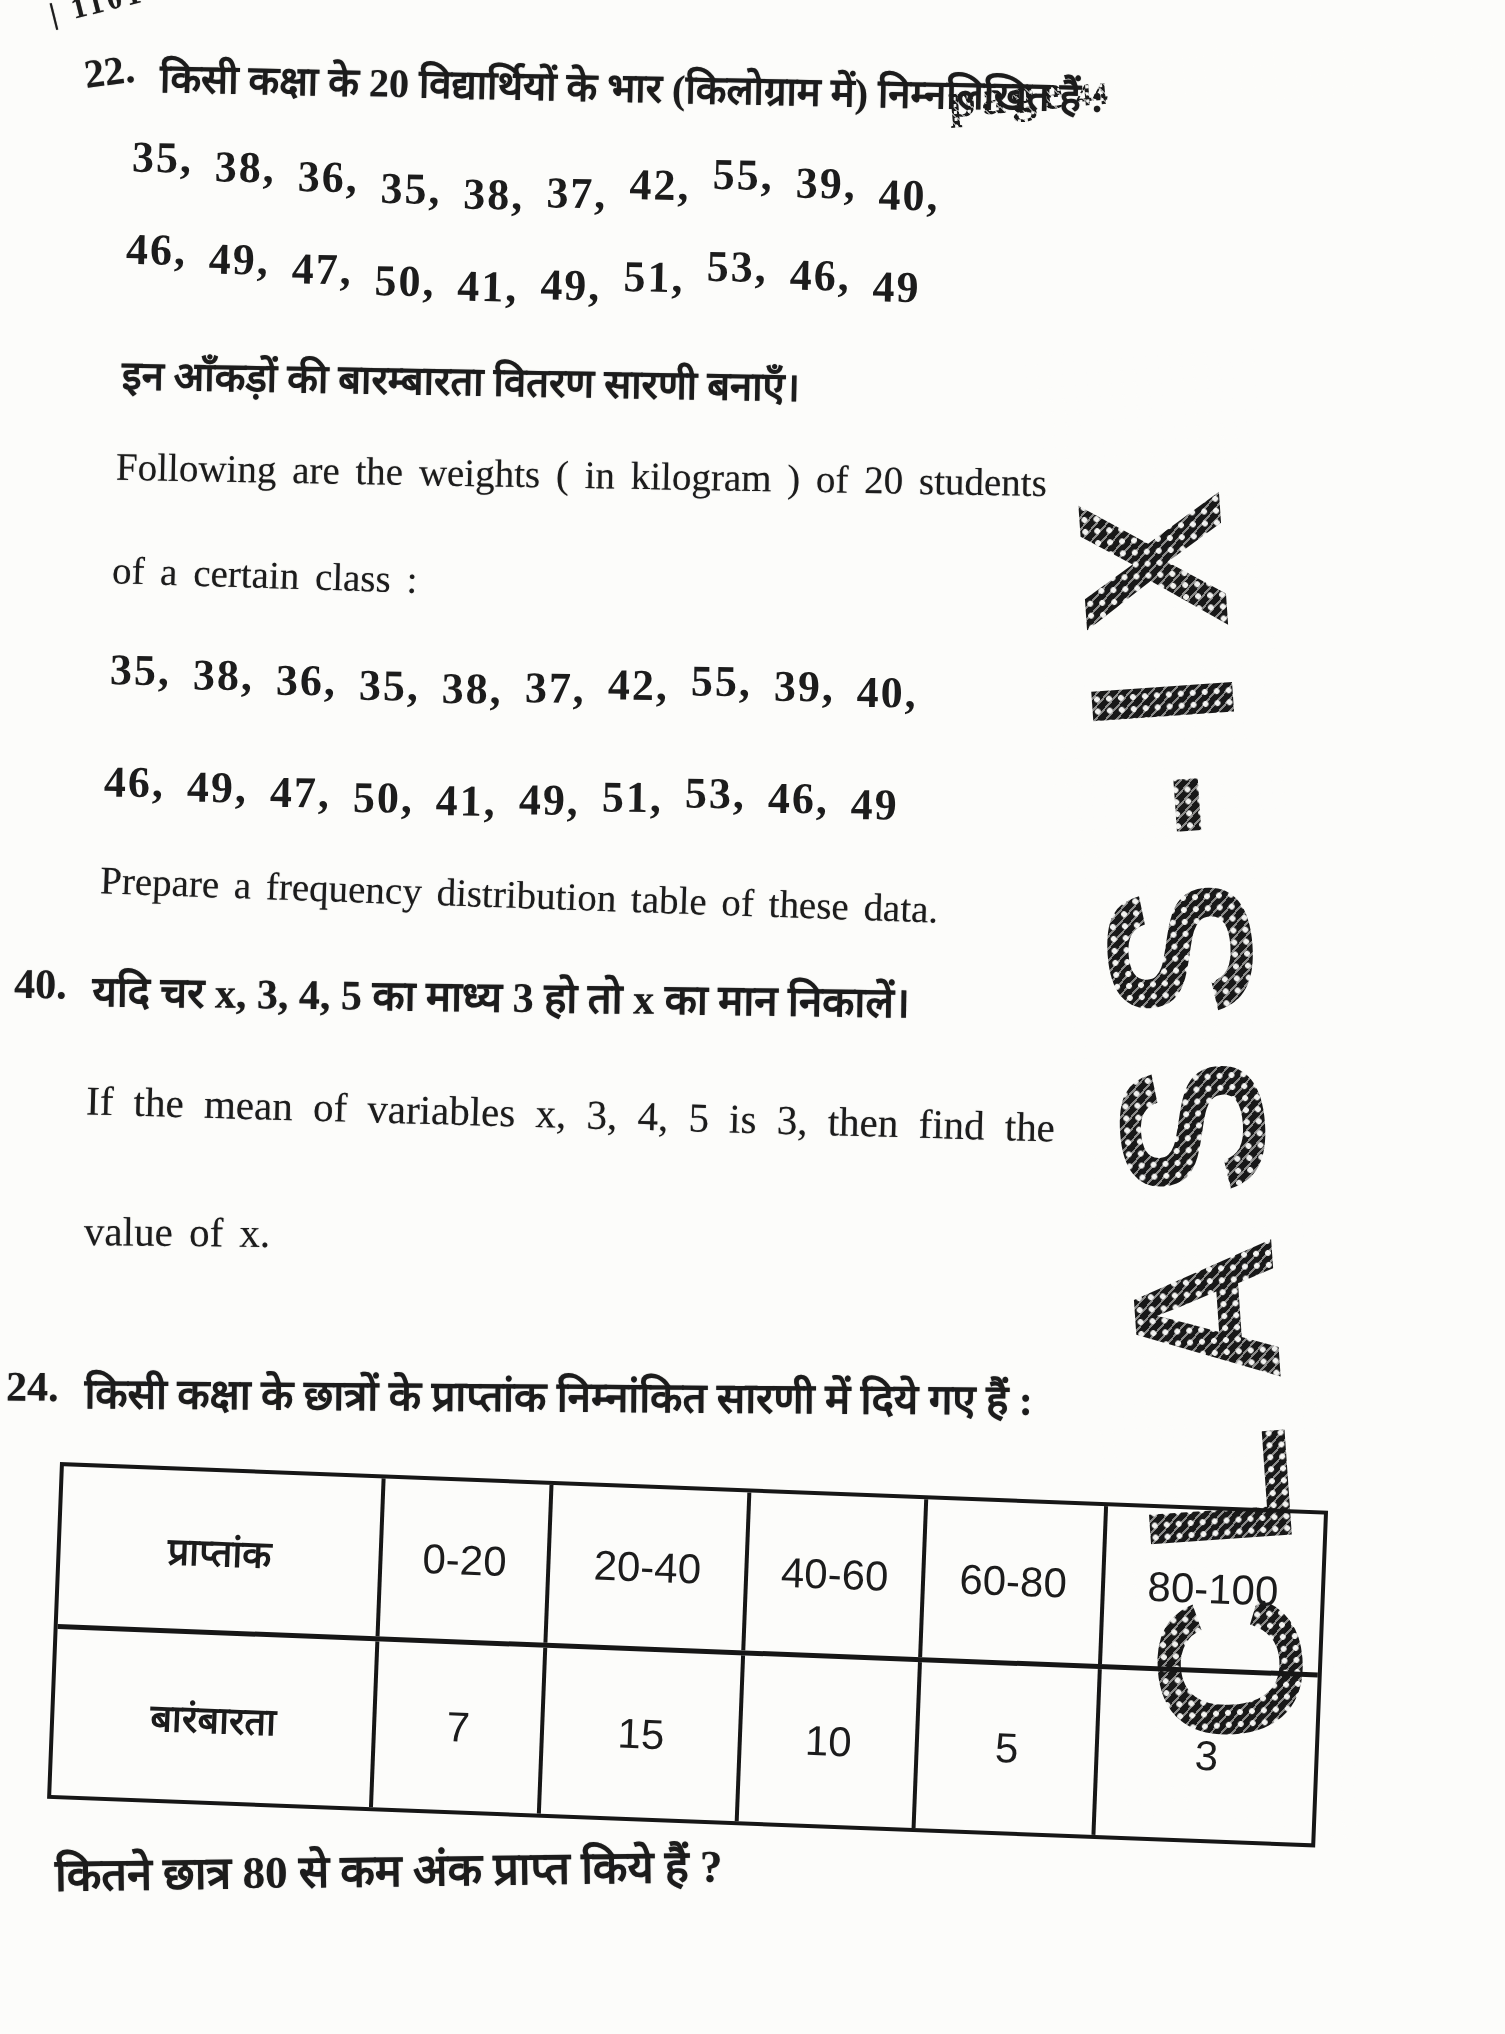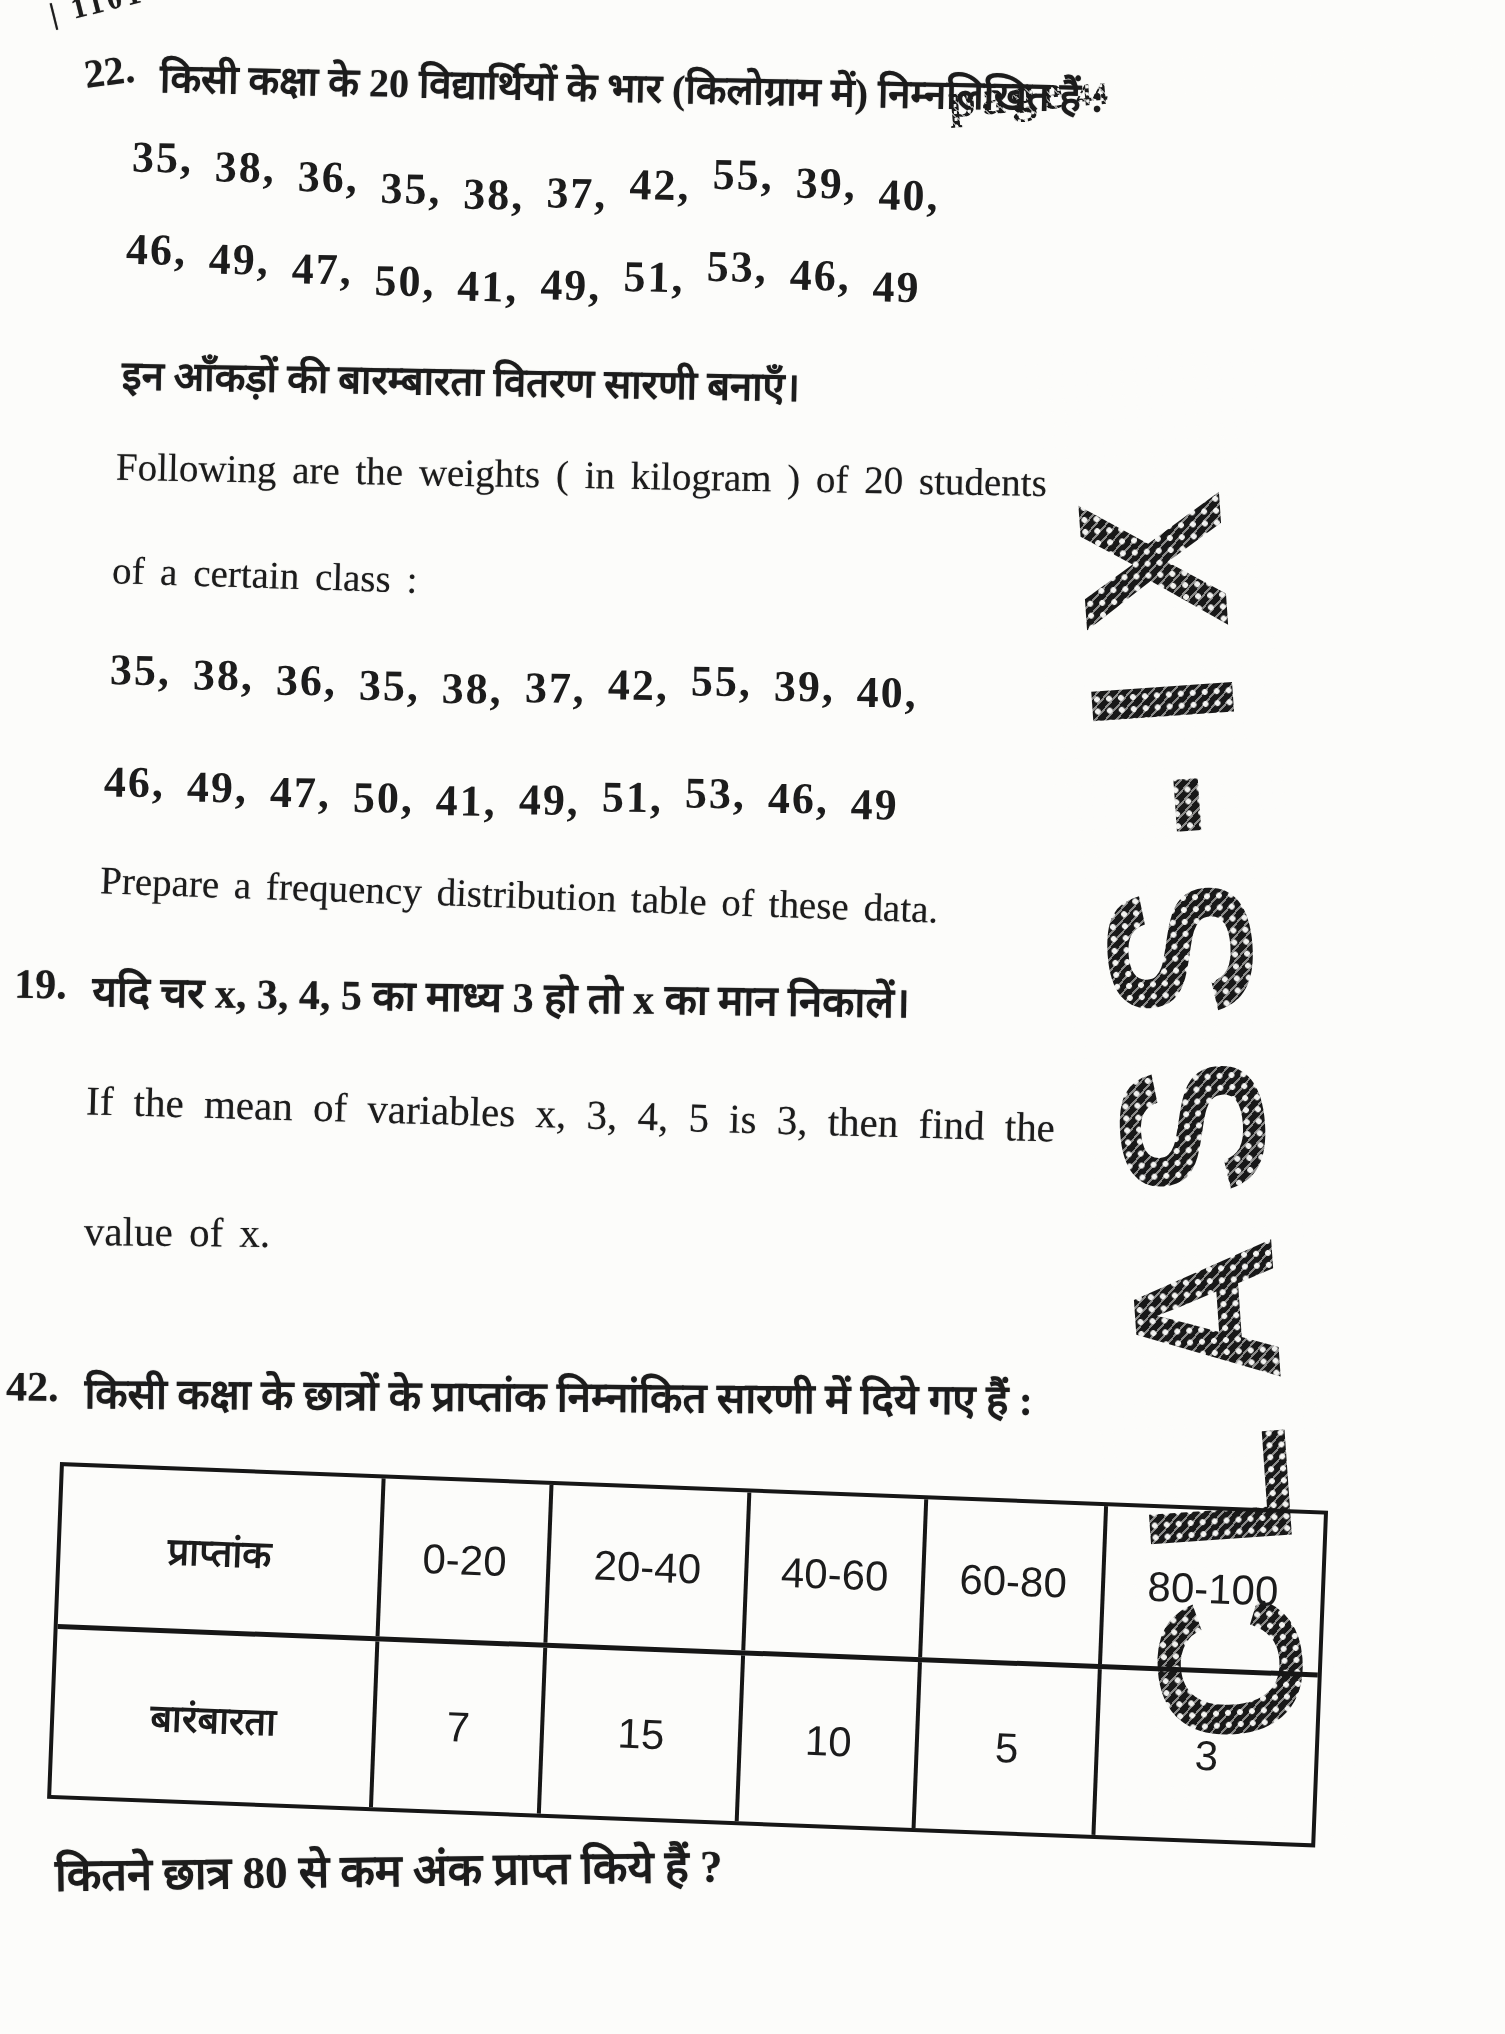--- a/index.html
+++ b/index.html
@@ -179,28 +179,28 @@
       <span>49,</span>
       <span>51,</span>
       <span>53,</span>
       <span>46,</span>
       <span>49</span>
     </div>
 
   <div class="abs eng prep line-text">Prepare a frequency distribution table of these data.</div>
 
   <div class="abs qline q23-line">
-    <span class="qnum line-text">19.</span>
+    <span class="qnum line-text">40.</span>
     <span class="hindi line-text">यदि चर x, 3, 4, 5 का माध्य 3 हो तो x का मान निकालें।</span>
   </div>
   <div class="abs eng q23-eng line-text">If the mean of variables x, 3, 4, 5 is 3, then find the</div>
   <div class="abs eng valx line-text">value of x.</div>
 
   <div class="abs qline q24-line">
-    <span class="qnum line-text">42.</span>
+    <span class="qnum line-text">24.</span>
     <span class="hindi line-text">किसी कक्षा के छात्रों के प्राप्तांक निम्नांकित सारणी में दिये गए हैं :</span>
   </div>
 
   <div class="abs score-table">
     <div class="trow">
       <div class="tlabel hindi">प्राप्तांक</div>
       <div class="tcells">
           <span>0-20</span>
           <span>20-40</span>
           <span>40-60</span>

